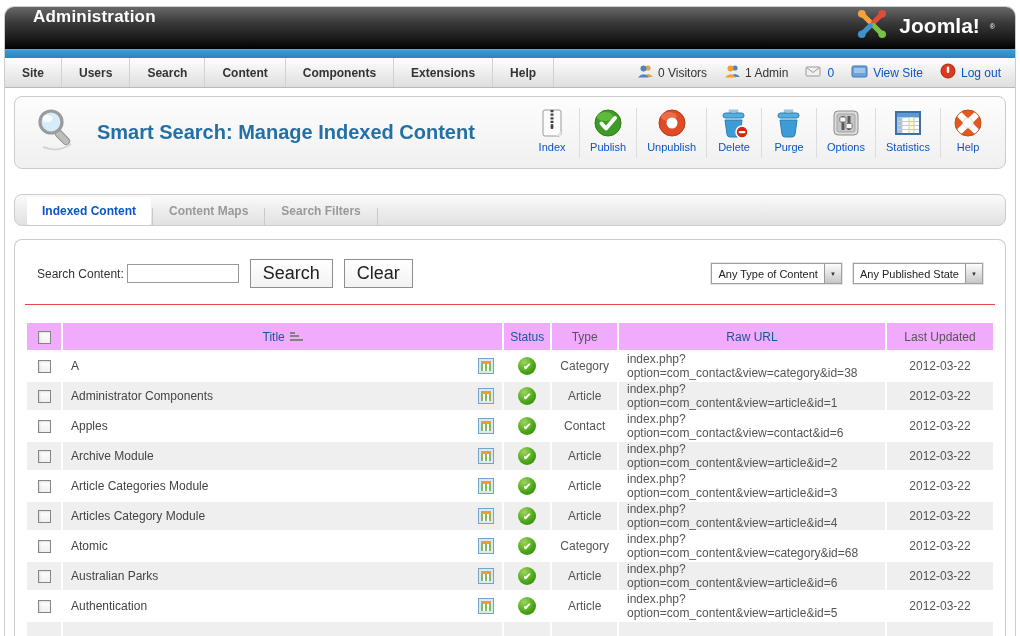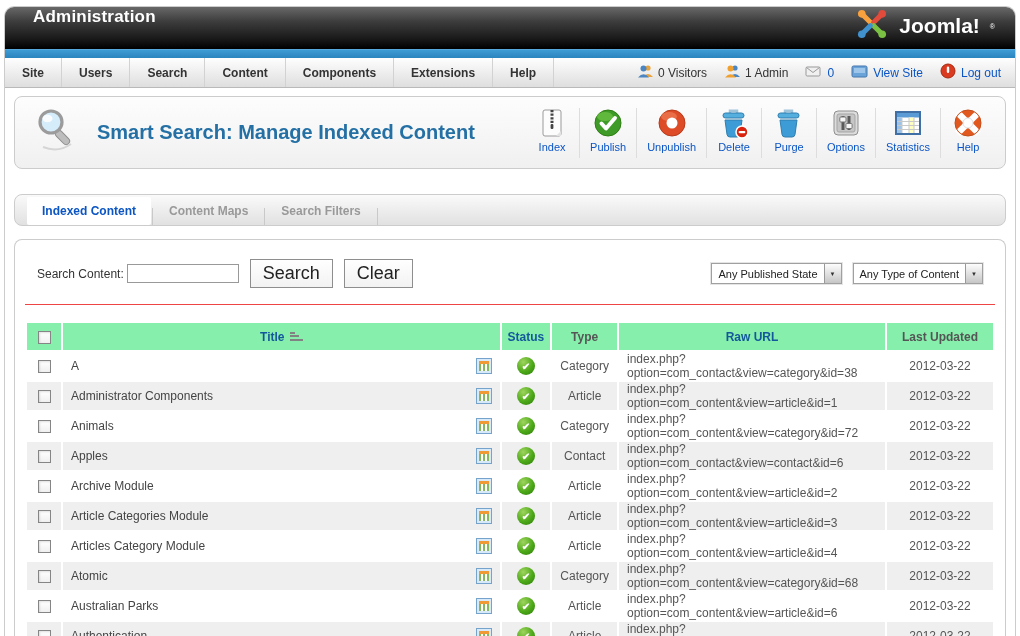--- a/index.html
+++ b/index.html
@@ -66,21 +66,21 @@
   .filter-selects { margin-left: auto; display: flex; gap: 11px; }
   .select { display: inline-flex; align-items: stretch; border: 1px solid #a0a0a0;
     background: #fff; height: 21px; font-size: 11px; color: #222; box-shadow: 0 0 0 1px #e5e5e5; cursor: pointer; }
   .select .txt { padding: 4px 6px 0 6px; white-space: nowrap; }
   .select .arrow { width: 17px; border-left: 1px solid #999;
     background: linear-gradient(#fdfdfd, #c6c6c6); display: flex; align-items: center; justify-content: center; }
   .select .arrow::after { content: "▼"; font-size: 6px; color: #333; }
 
   
   table { width: 100%; border-collapse: separate; border-spacing: 2px; font-size: 12px; margin-top: 16px; }
-  th { background: #86efac; color: #14589c; font-weight: bold; height: 27px; padding: 2px 6px; }
+  th { background: #f0abfc; color: #14589c; font-weight: normal; height: 27px; padding: 2px 6px; }
   td { height: 28px; padding: 0 8px; }
   tbody tr:nth-child(odd) td { background: #fff; }
   tbody tr:nth-child(even) td { background: #efefef; }
   .c-check { width: 34px; text-align: center; }
   .c-status { width: 42px; text-align: center; }
   .c-type { width: 62px; text-align: center; color: #555; }
   .c-url { width: 266px; color: #555; }
   .c-date { width: 106px; text-align: center; color: #555; }
   .title-cell { display: flex; align-items: center; justify-content: space-between; }
   .row-title { color: #444; }
@@ -320,25 +320,25 @@
     </div>
 
     <div class="panel">
       <div class="filterbar">
         <label>Search Content:</label>
         <input class="search-input" type="text" value="" style="">
         <button class="btn">Search</button>
         <button class="btn">Clear</button>
         <div class="filter-selects">
           <div class="select">
-            <span class="txt">Any Published State</span>
+            <span class="txt">Any Type of Content</span>
             <span class="arrow"></span>
           </div>
           <div class="select">
-            <span class="txt">Any Type of Content</span>
+            <span class="txt">Any Published State</span>
             <span class="arrow"></span>
           </div>
         </div>
       </div>
 
       <table>
         <colgroup>
           <col style="width:34px">
             <col>
             <col style="width:42px">
@@ -383,33 +383,20 @@
         <span class="row-title">Administrator Components</span>
         <span class="grid-icon"></span>
       </div>
     </td>
     <td class="c-status"><span class="status-ok"></span></td>
     <td class="c-type">Article</td>
     <td class="c-url">index.php?option=com_content&amp;view=article&amp;id=1</td>
     <td class="c-date">2012-03-22</td>
   </tr>
 
-  <tr>
-    <td class="c-check"><span class="checkbox"></span></td>
-    <td>
-      <div class="title-cell">
-        <span class="row-title">Animals</span>
-        <span class="grid-icon"></span>
-      </div>
-    </td>
-    <td class="c-status"><span class="status-ok"></span></td>
-    <td class="c-type">Category</td>
-    <td class="c-url">index.php?option=com_content&amp;view=category&amp;id=72</td>
-    <td class="c-date">2012-03-22</td>
-  </tr>
 
   <tr>
     <td class="c-check"><span class="checkbox"></span></td>
     <td>
       <div class="title-cell">
         <span class="row-title">Apples</span>
         <span class="grid-icon"></span>
       </div>
     </td>
     <td class="c-status"><span class="status-ok"></span></td>

